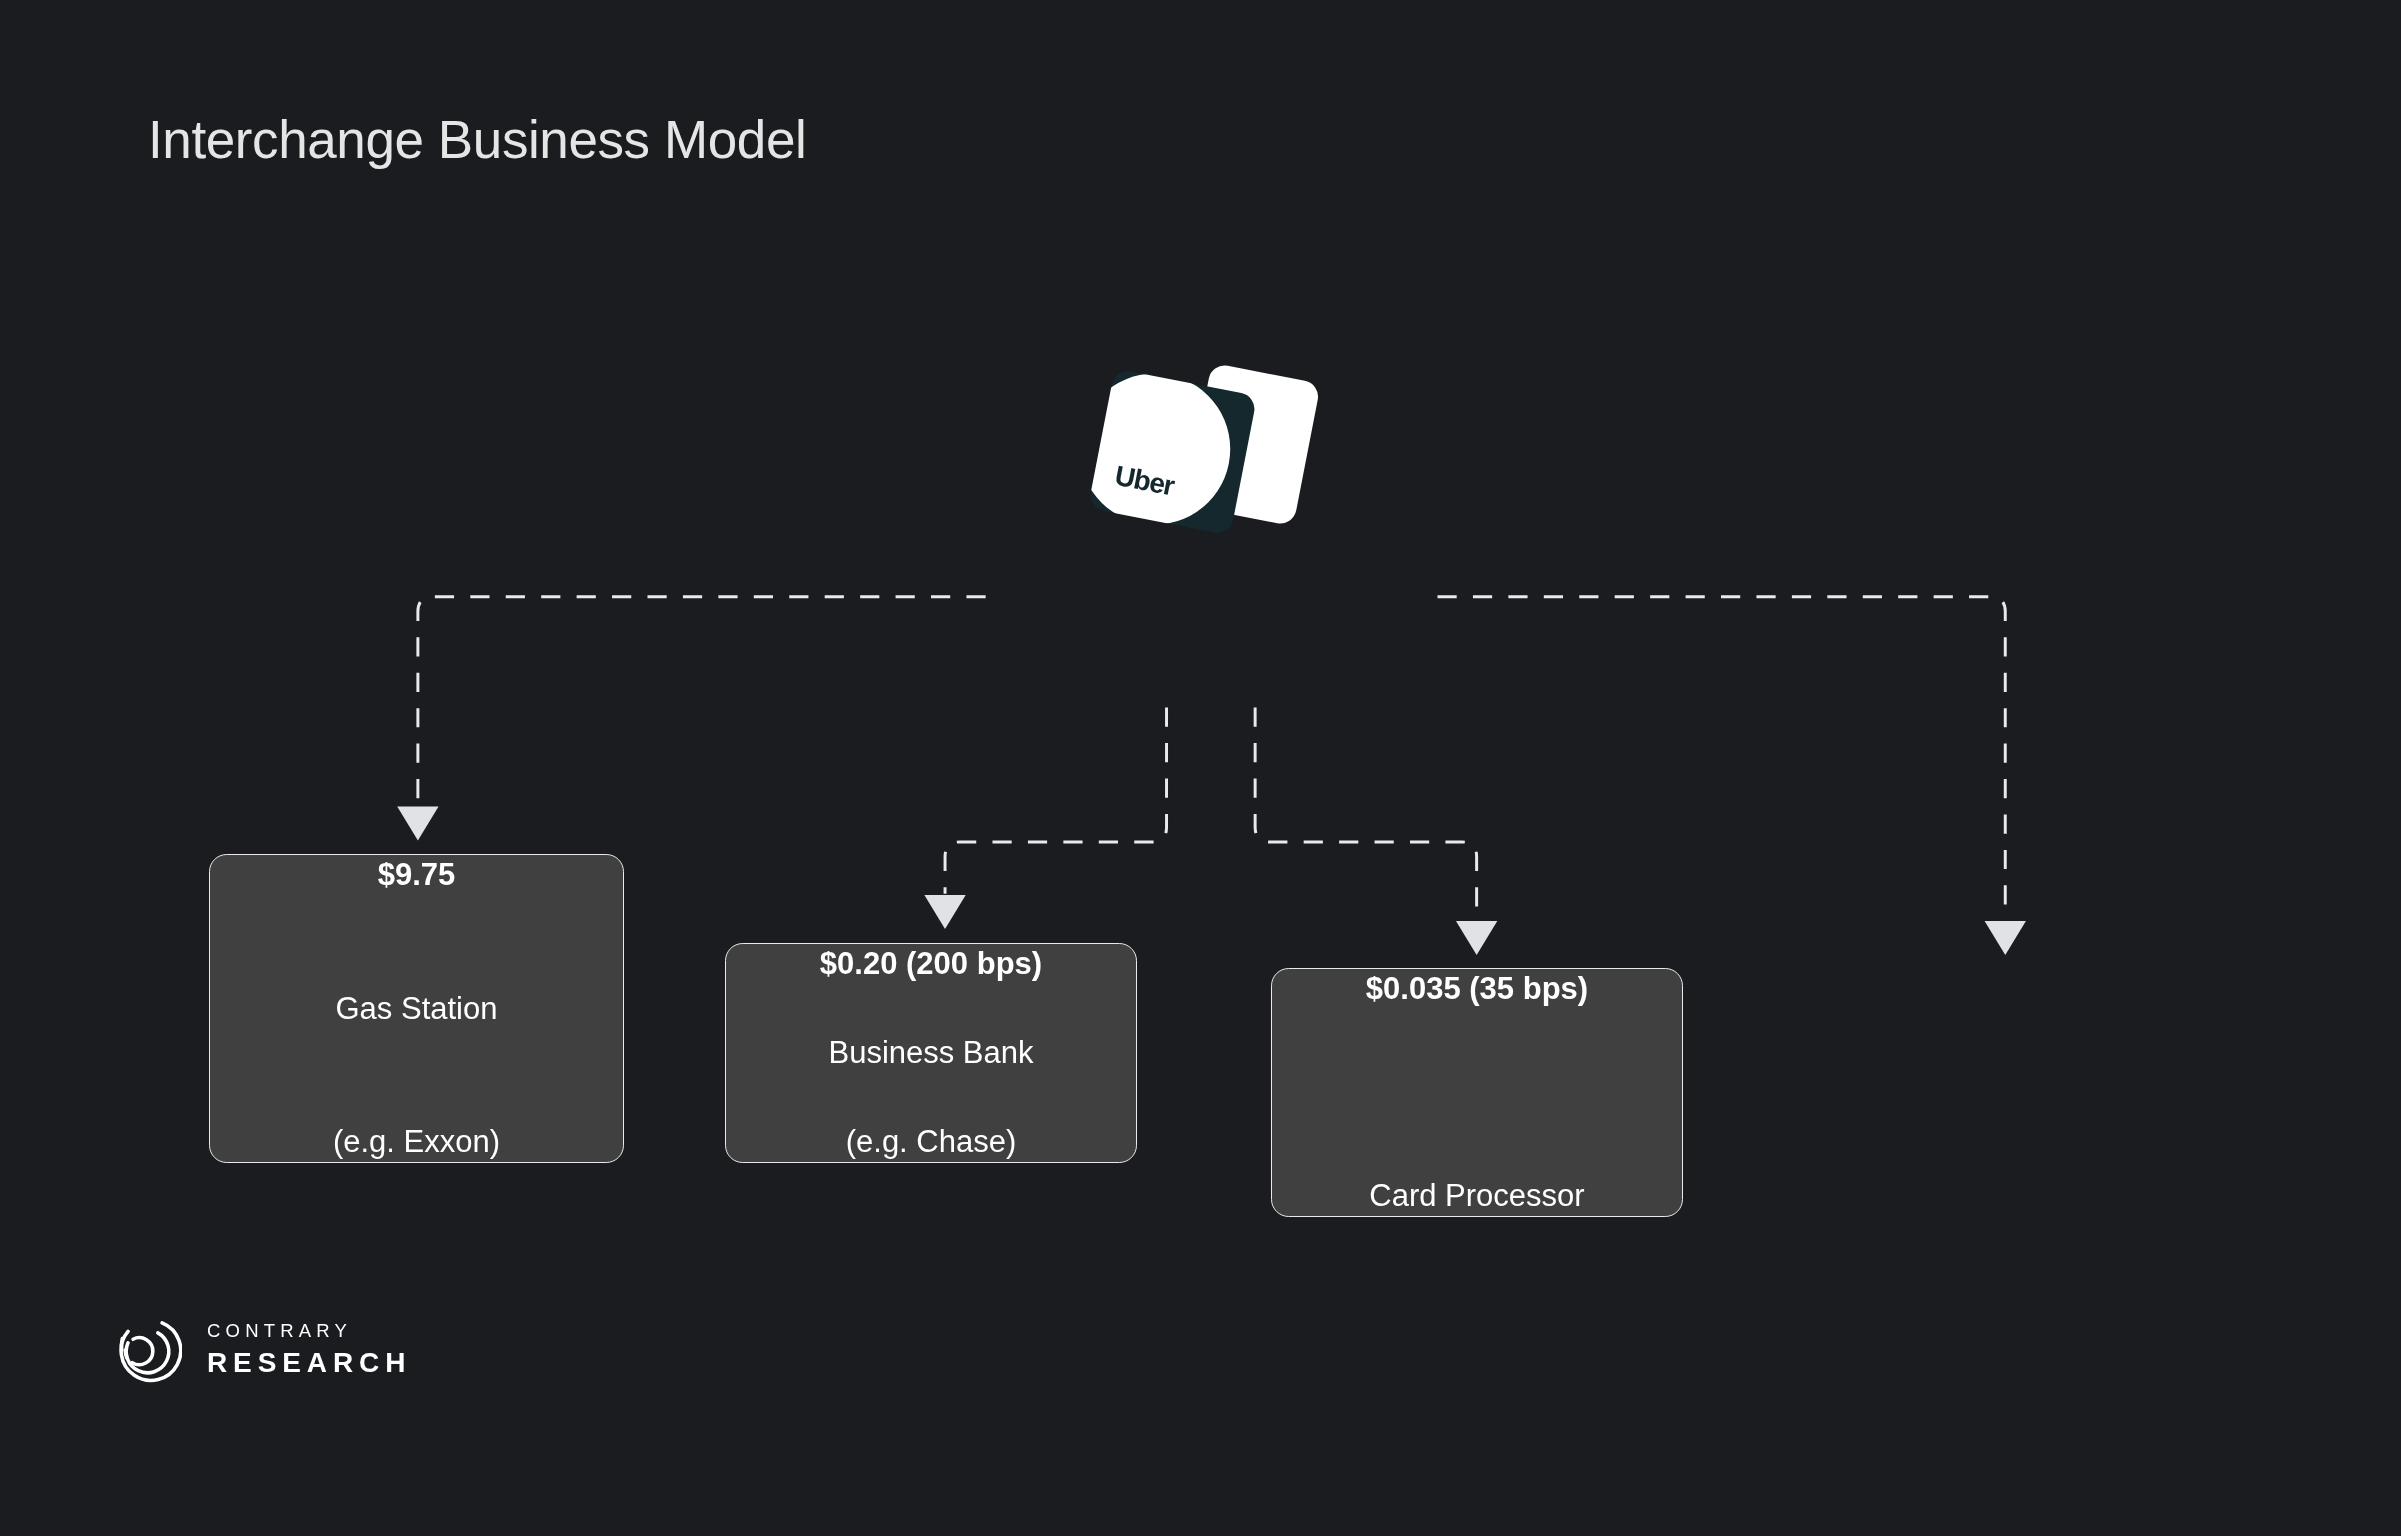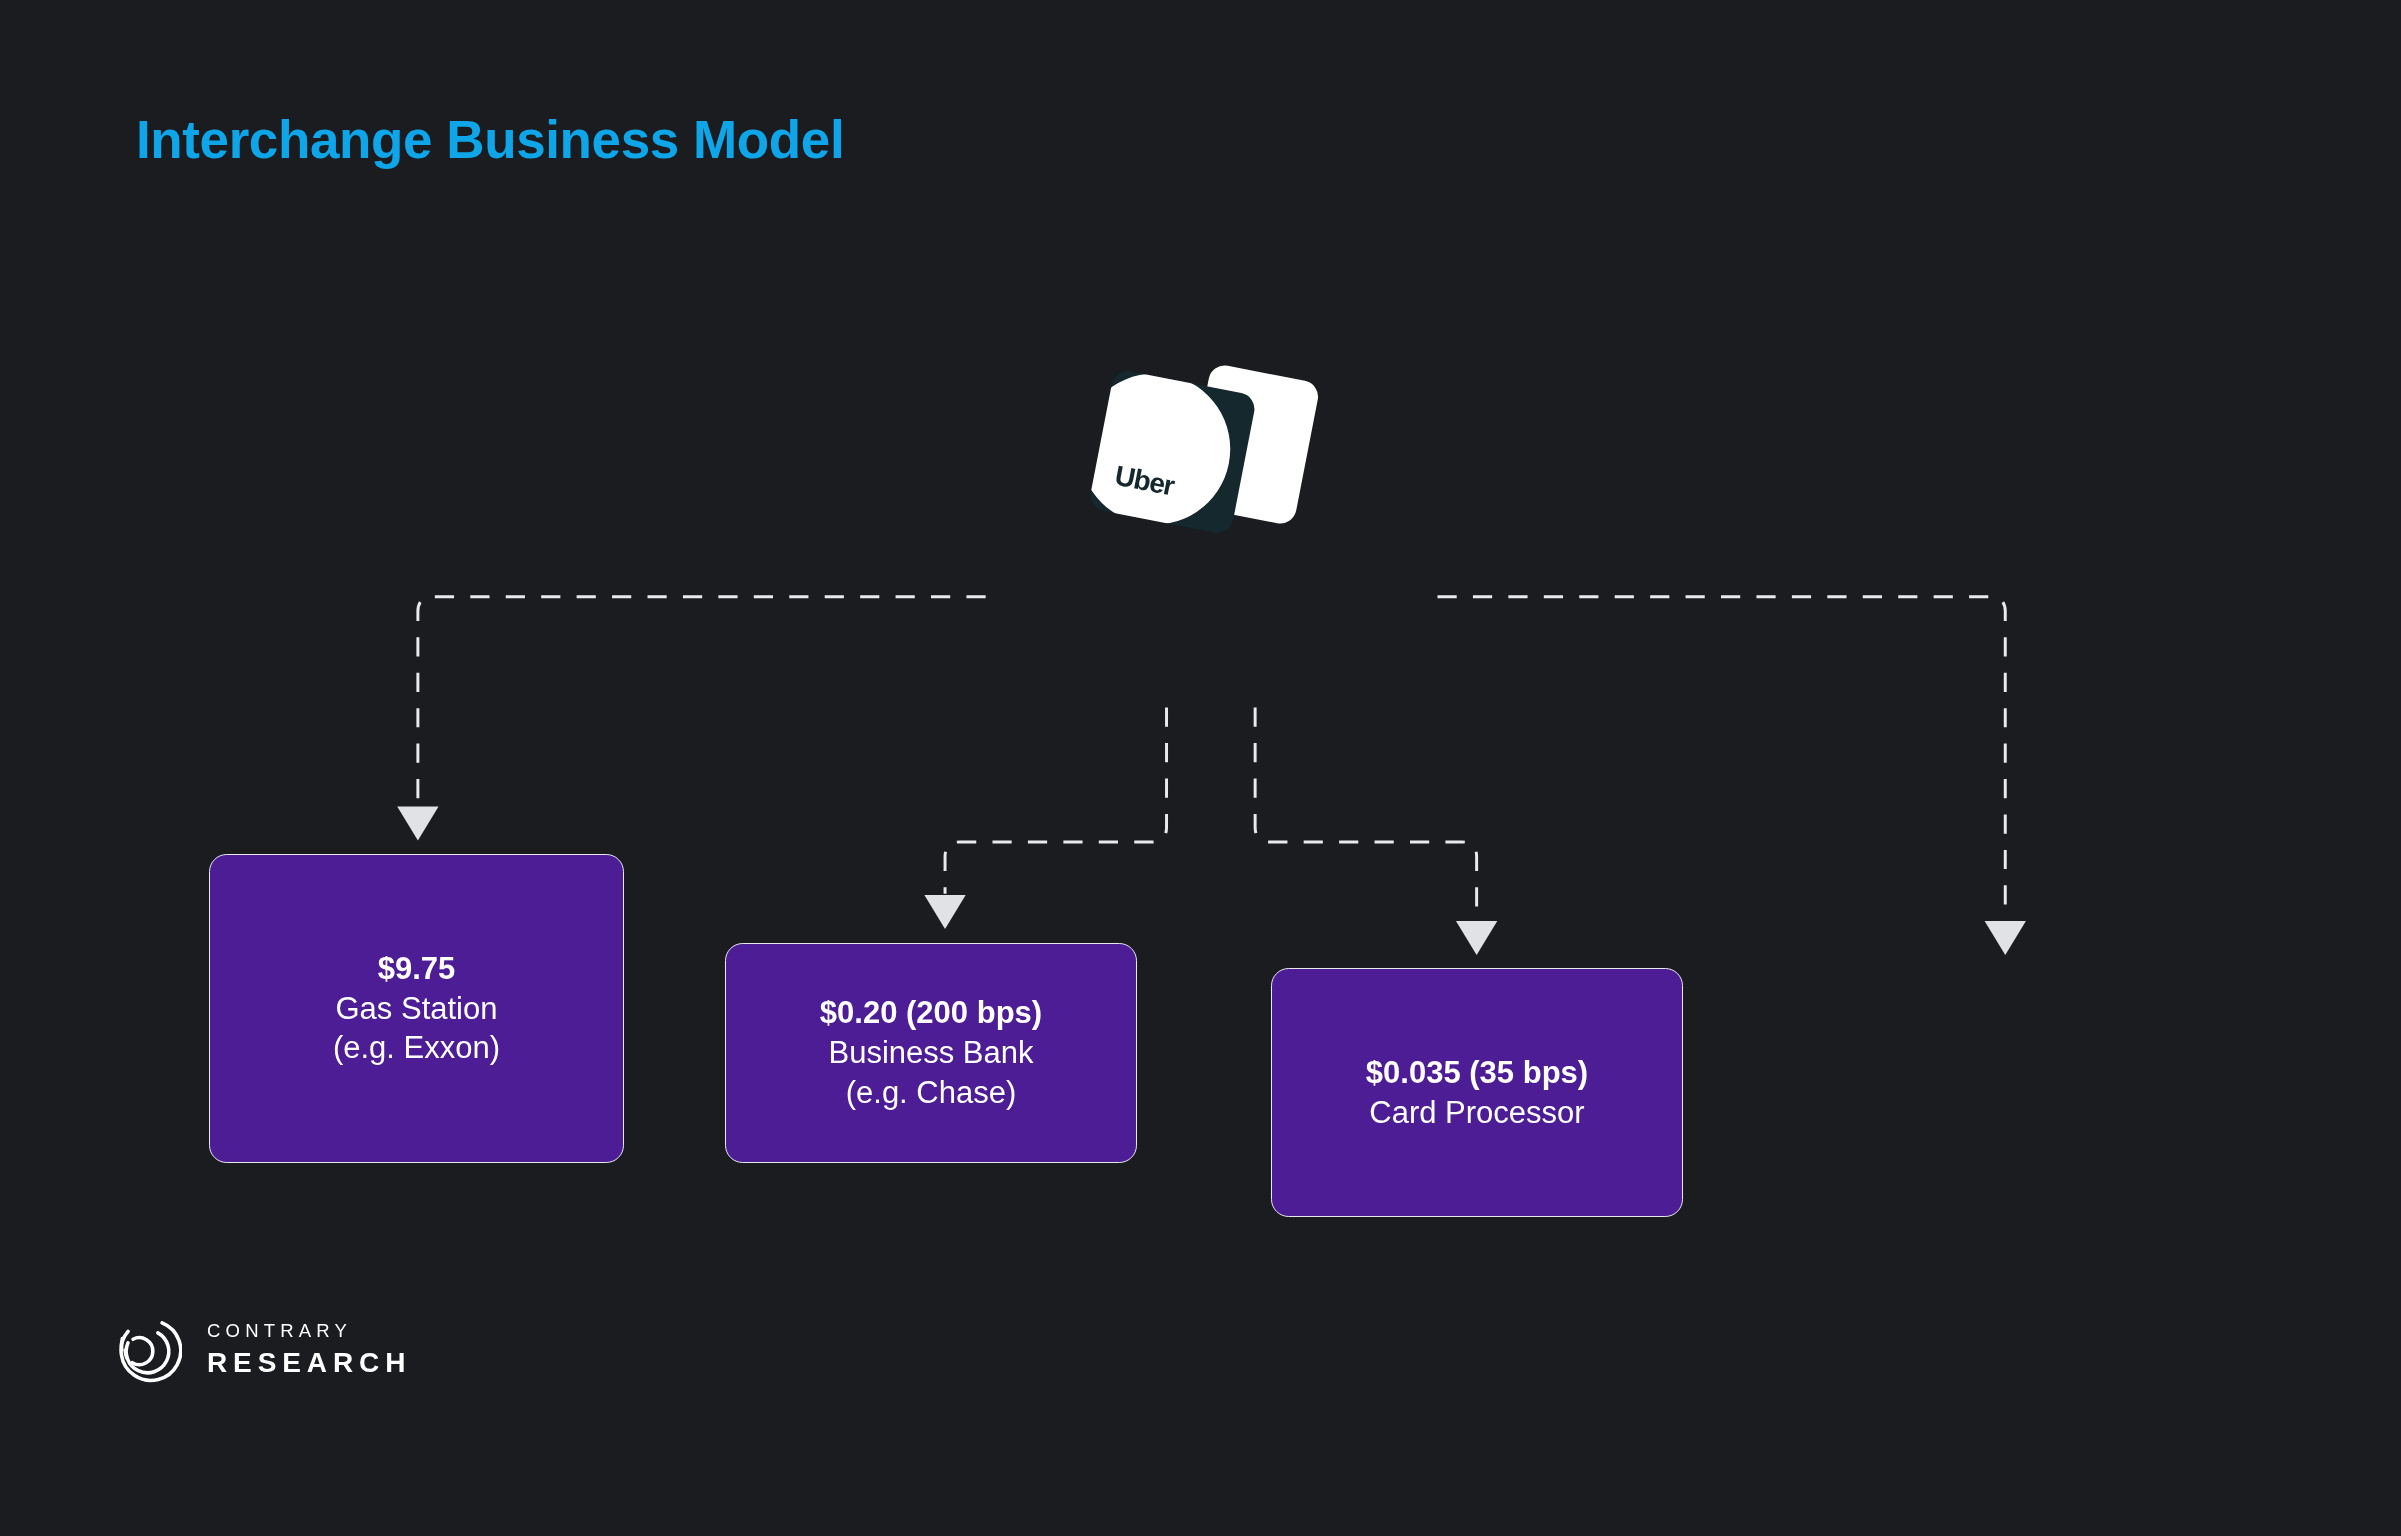--- a/index.html
+++ b/index.html
@@ -15,25 +15,25 @@
     position: relative;
     width: 2401px;
     height: 1537px;
     background: #1a1c20;
     overflow: hidden;
   }
 
   
   #page-title {
     position: absolute;
-    left: 136px;
+    left: 148px;
     top: 109px;
     font-size: 53px;
-    font-weight: bold;
-    color: #0ea5e9;
+    font-weight: normal;
+    color: #e5e5e5;
     letter-spacing: -0.4px;
     white-space: nowrap;
   }
 
   
   #connectors {
     position: absolute;
     left: 0;
     top: 0;
     width: 2401px;
@@ -47,23 +47,24 @@
     box-sizing: border-box;
     display: flex;
     flex-direction: column;
     align-items: center;
     justify-content: center;
     text-align: center;
     color: #ffffff;
   }
 
   .node-outline {
-    background: #4c1d95;
+    background: #404040;
     border: 1.5px solid #e9eaec;
     border-radius: 17.7px;
+    justify-content: space-between;
   }
 
   .node-root {
     background: #33363a;
     border: 1.5px solid #d8dade;
     border-radius: 22px;
     z-index: 3;
   }
 
   .node-amount {

